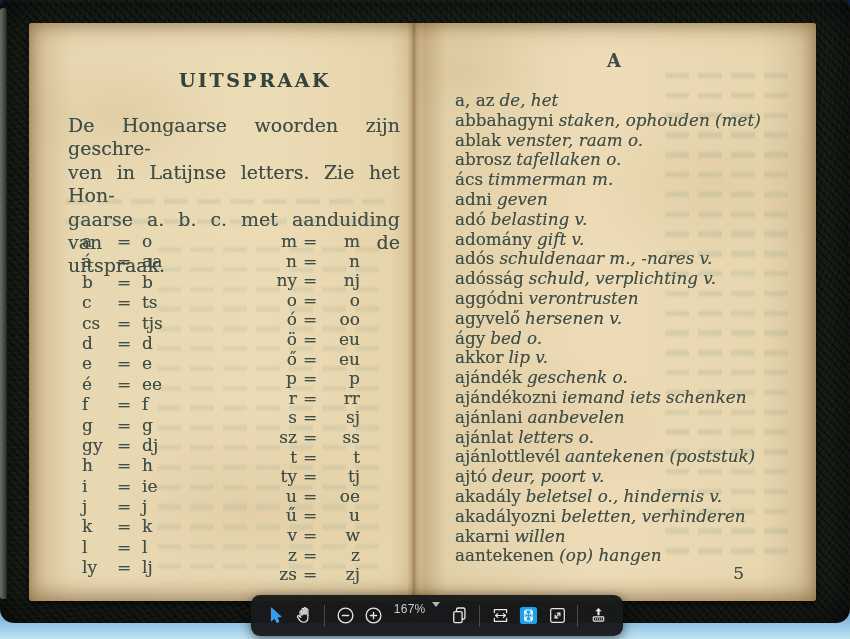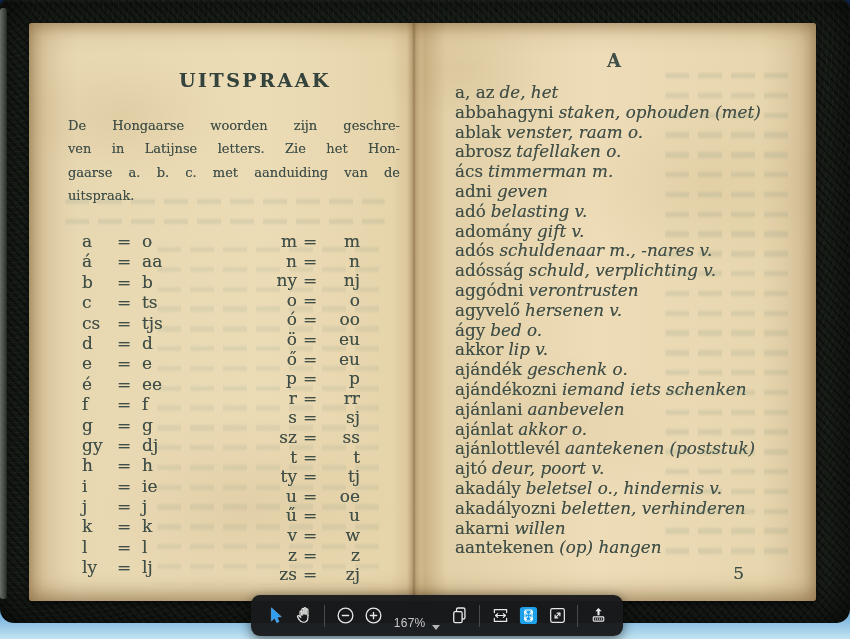--- a/index.html
+++ b/index.html
@@ -41,55 +41,55 @@
 
   .page{position:absolute;top:0;height:100%;}
   .page-left{left:0;width:428px;padding-left:12px;}
   .page-right{left:384px;width:403px;}
 
   .ink{color:#3f4e47;text-shadow:0 0 .6px rgba(63,78,71,.55);}
 
   
   .l-heading{margin-top:46px;text-align:center;font-size:19px;font-weight:bold;
              letter-spacing:2.5px;color:#34443d;}
-  .para{margin:23px 25px 0 27px;width:332px;font-size:13px;line-height:23.4px;}
+  .para{margin:23px 25px 0 27px;width:332px;font-size:19px;line-height:23.4px;}
   .pline:not(:last-child){text-align:justify;text-align-last:justify;}
   .pron{position:absolute;top:208px;font-size:17px;}
   .pron-1{left:53px;}
   .pron-2{left:238px;}
   .prow{display:grid;align-items:baseline;}
   .pron-1 .prow{grid-template-columns:30px 24px auto;height:20.4px;}
   .pron-2 .prow{grid-template-columns:30px 26px 37px;height:19.6px;}
   .peq{text-align:center;}
   .pron-1 .pval{padding-left:6px;}
   .pron-2 .plet{text-align:right;}
   .pron-2 .pval{text-align:right;}
 
   
   .r-heading{margin-top:27px;text-align:center;font-size:18px;font-weight:bold;letter-spacing:1px;}
-  .entries{margin:12px 6px 0 42px;font-size:16.8px;line-height:19.8px;white-space:nowrap;}
+  .entries{margin:20px 6px 0 42px;font-size:16.8px;line-height:19.8px;white-space:nowrap;}
   .tr{font-style:italic;margin-left:5px;}
   .pageno{position:absolute;right:72px;top:540px;font-size:17px;}
 
   
   .ghost{position:absolute;pointer-events:none;
     background:repeating-linear-gradient(180deg,transparent 0 8px,rgba(106,136,118,.55) 8px 13.5px,transparent 13.5px 19.8px);
     -webkit-mask-image:repeating-linear-gradient(90deg,#000 0 24px,transparent 24px 33px);
     mask-image:repeating-linear-gradient(90deg,#000 0 24px,transparent 24px 33px);
     filter:blur(1.3px);opacity:.26;}
 
   
   .toolbar{position:absolute;left:251px;top:595px;width:372px;height:41px;
     background:rgba(25,26,28,.97);border-radius:9px;box-shadow:0 3px 12px rgba(0,0,0,.55);
     display:flex;align-items:center;gap:3px;padding:0 12px;box-sizing:border-box;
     font-family:"Liberation Sans", sans-serif;}
   .tb-btn{width:27px;height:28px;display:flex;align-items:center;justify-content:center;
     background:transparent;border:none;padding:0;border-radius:6px;}
   .tb-sep{width:1px;height:22px;background:#4a4a4a;margin:0 4px;flex:none;}
-  .tb-zoom{display:flex;align-items:flex-end;gap:6px;background:transparent;border:none;
+  .tb-zoom{display:flex;align-items:flex-start;gap:6px;background:transparent;border:none;
     color:#c9c9c9;font-size:12px;letter-spacing:.3px;padding:0 4px;height:28px;}
   .ic{display:block;}
 </style>
 </head>
 <body>
 
 <div id="stage">
   <div class="bg"></div>
 
   <div class="cover">
@@ -396,21 +396,21 @@
 
           <div class="entry">
             <span class="hw">ajándékozni</span><span class="tr">iemand iets schenken</span>
           </div>
 
           <div class="entry">
             <span class="hw">ajánlani</span><span class="tr">aanbevelen</span>
           </div>
 
           <div class="entry">
-            <span class="hw">ajánlat</span><span class="tr">akkor o.</span>
+            <span class="hw">ajánlat</span><span class="tr">letters o.</span>
           </div>
 
           <div class="entry">
             <span class="hw">ajánlottlevél</span><span class="tr">aantekenen (poststuk)</span>
           </div>
 
           <div class="entry">
             <span class="hw">ajtó</span><span class="tr">deur, poort v.</span>
           </div>
 

